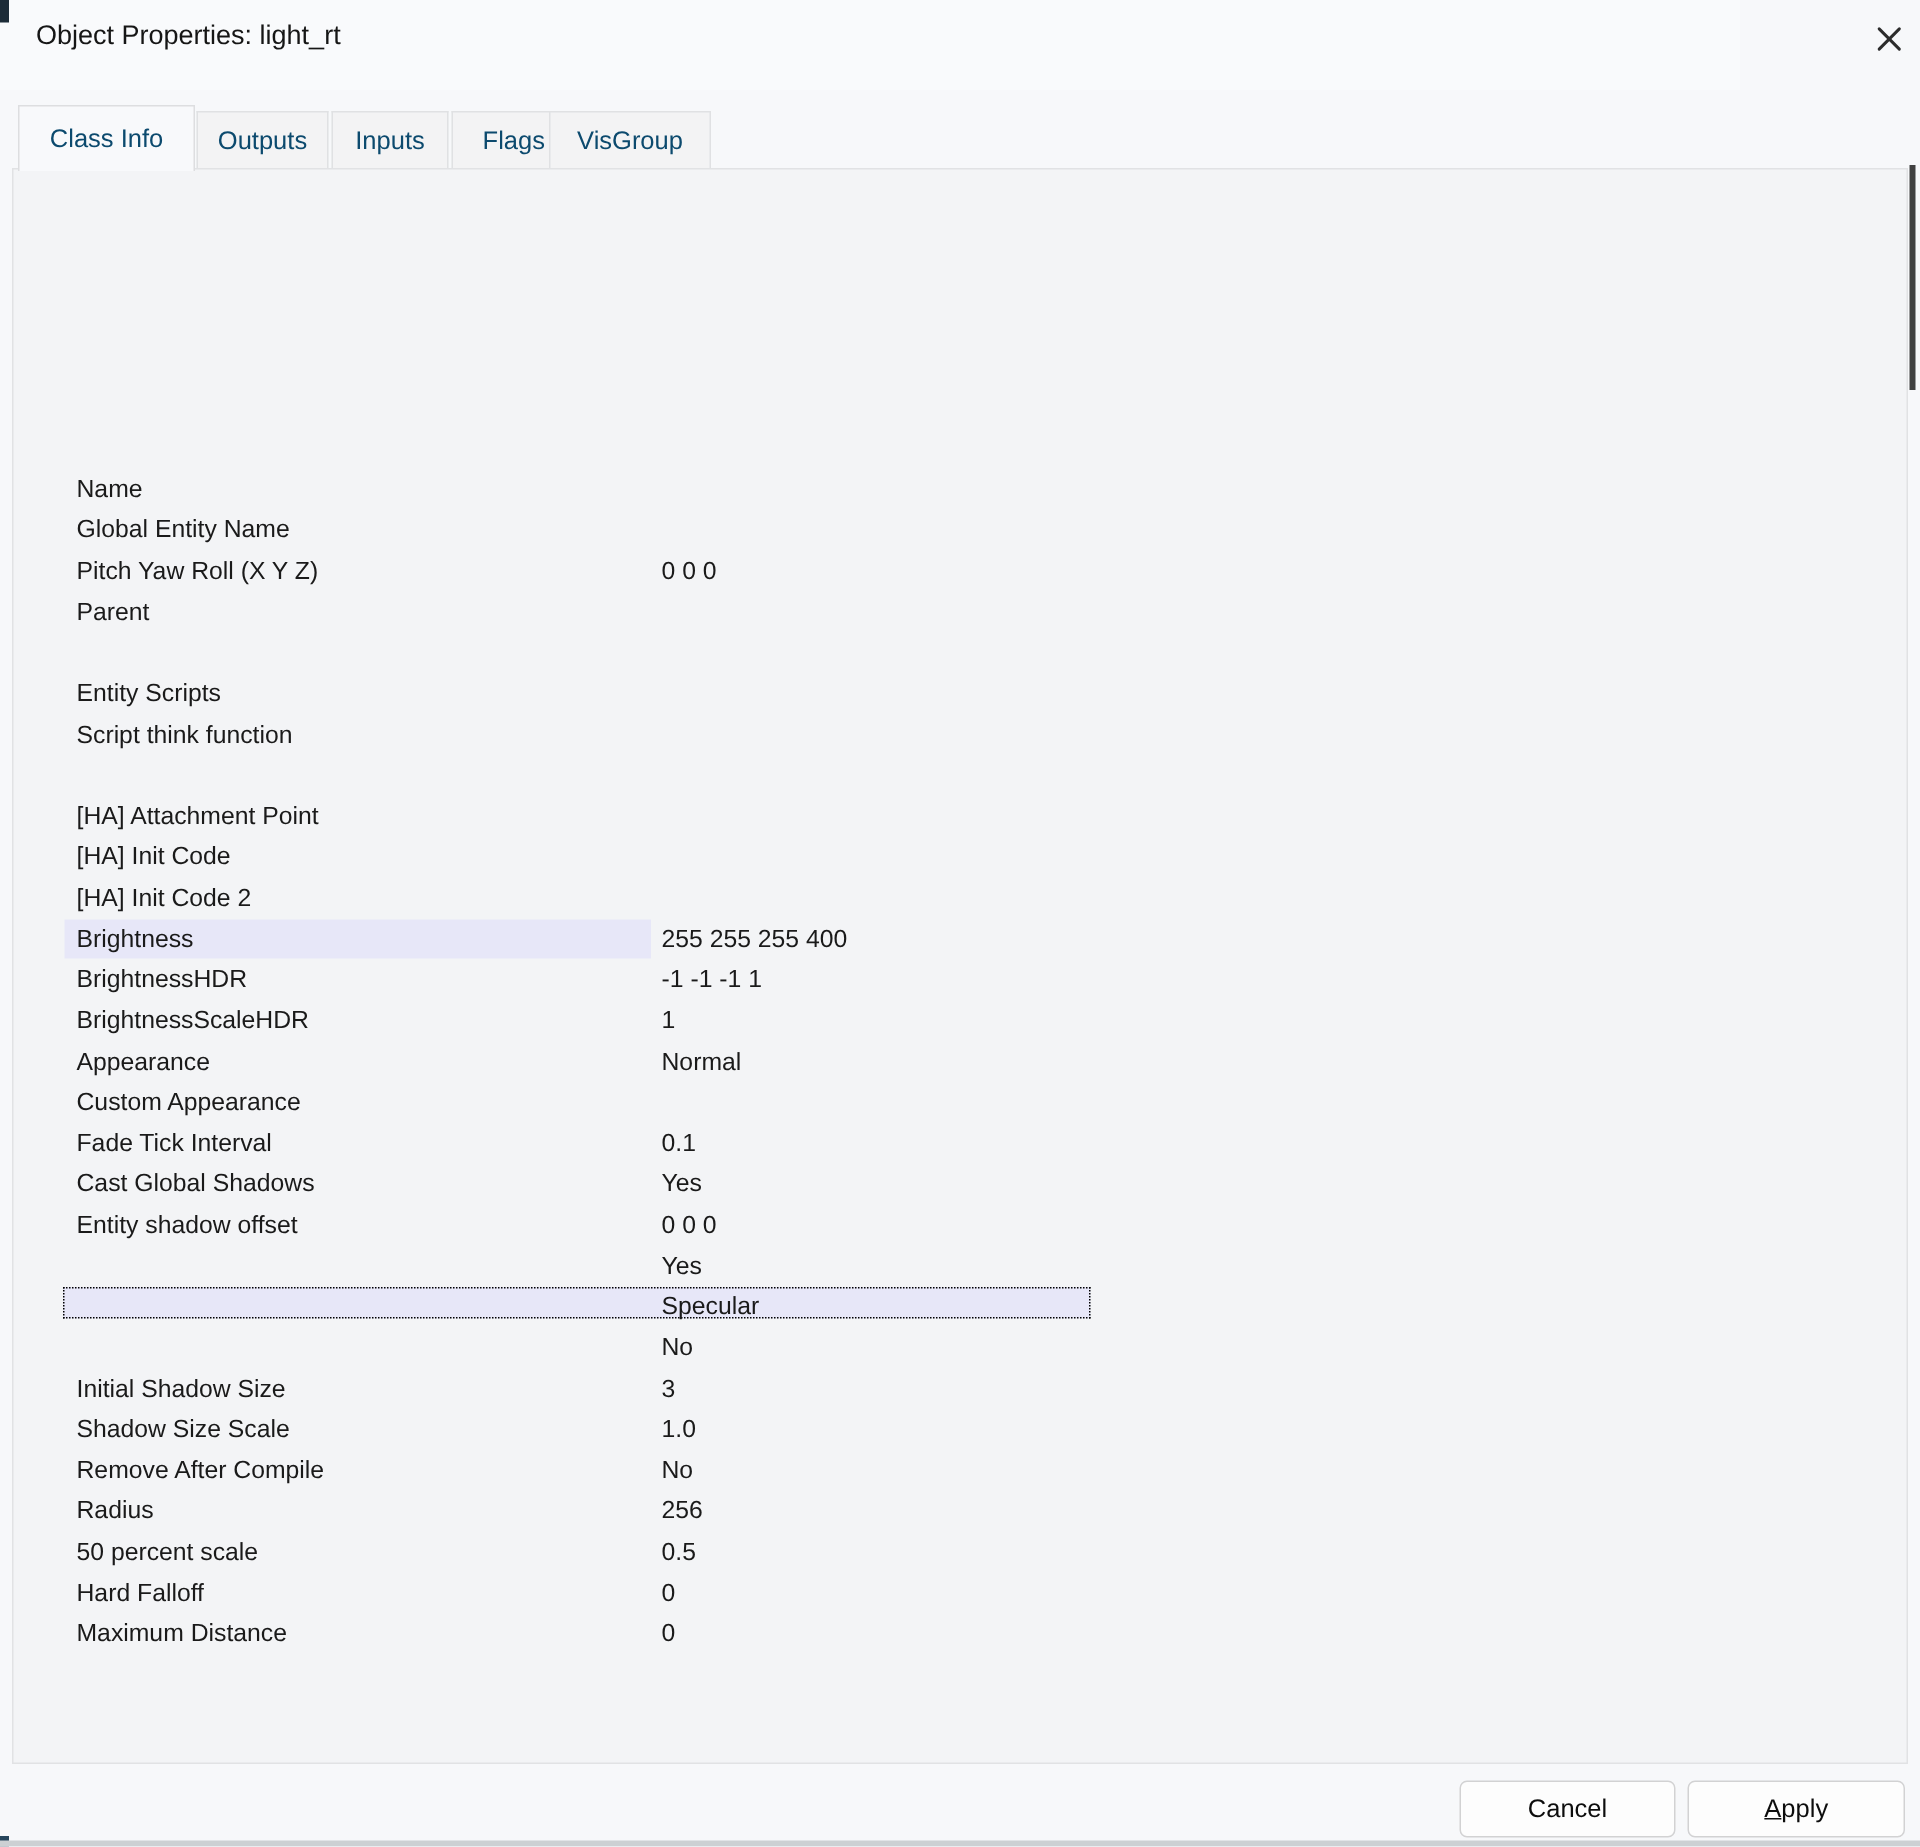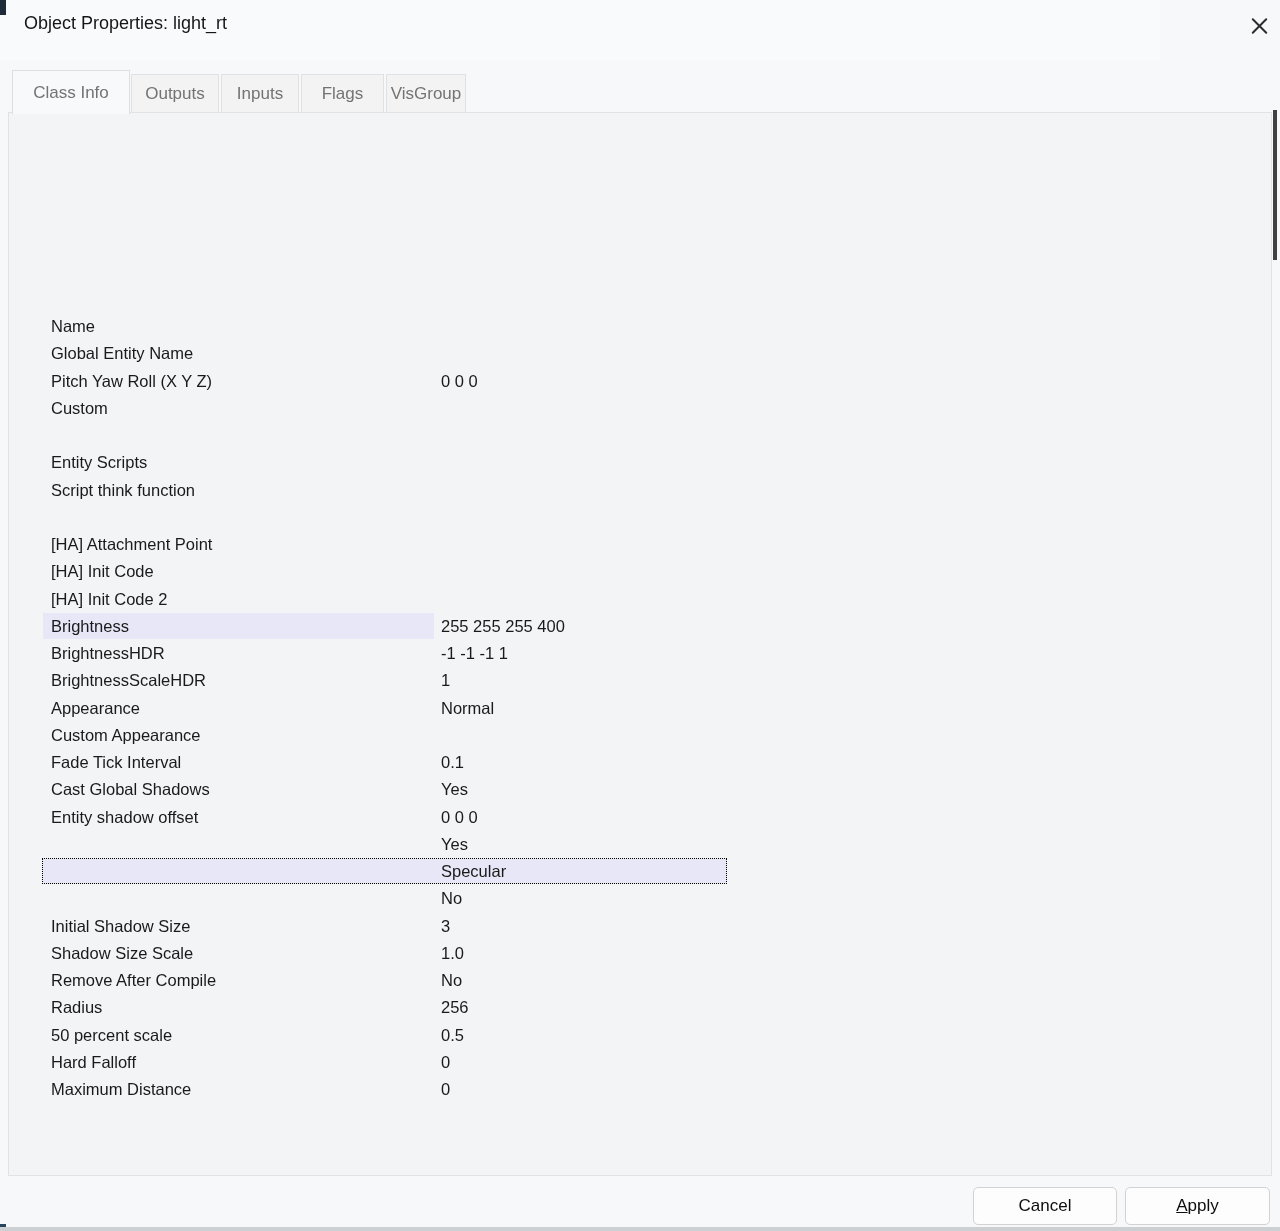--- a/index.html
+++ b/index.html
@@ -13,23 +13,23 @@
   .close-btn{position:absolute;left:1240px;top:8px;width:38px;height:38px;cursor:pointer;}
   .close-btn i{position:absolute;left:9px;top:17px;width:21px;height:2px;background:#2c2c2c;border-radius:1px;}
   .close-btn i.a{transform:rotate(45deg);} .close-btn i.b{transform:rotate(-45deg);}
   .corner-artifact{position:absolute;left:0;top:0;width:6px;height:15px;background:#1d2c38;}
   .bl-artifact{position:absolute;left:0;top:1224px;width:6px;height:7px;background:#27465c;}
   .bottom-strip{position:absolute;left:0;top:1227px;width:1280px;height:4px;background:#ccd0d3;}
   .right-edge-artifact{position:absolute;left:1273px;top:110px;width:4px;height:150px;background:#404040;}
 
   
   .tab{position:absolute;top:74px;height:38px;line-height:38px;text-align:center;font-size:17px;
-       background:#f3f3f4;border:1px solid #e0e1e3;border-bottom:none;color:#737373;box-sizing:border-box;}
+       background:#f3f3f4;border:1px solid #e0e1e3;border-bottom:none;color:#0c4a6e;box-sizing:border-box;}
   .tab0{left:12px;width:118px;} .tab1{left:131px;width:88px;} .tab2{left:221px;width:78px;}
-  .tab3{left:301px;width:83px;} .tab4{left:386px;width:80px;}
+  .tab3{left:301px;width:83px;} .tab4{left:366px;width:108px;}
   .tab.active{top:70px;height:44px;line-height:44px;background:#f8f9fb;border:1px solid #dddee0;border-bottom:none;z-index:3;}
 
   
   .panel{position:absolute;left:8px;top:112px;width:1264px;height:1064px;background:#f3f4f6;
          border:1px solid #e1e2e4;box-sizing:border-box;z-index:1;}
 
   .lbl{position:absolute;font-size:17px;color:#0d0d0d;white-space:nowrap;}
   .lbl u{text-decoration:underline;}
 
   
@@ -63,21 +63,21 @@
 
   
   .ptable{position:absolute;left:40px;top:264px;width:729px;height:885px;background:#fff;
           border:1px solid #4a4a4a;box-sizing:border-box;overflow:hidden;}
   .vline{position:absolute;top:1px;bottom:1px;width:1px;background:#e6e6e8;}
   .vline.v1{left:393px;} .vline.v2{left:683px;}
   .thead{position:absolute;left:0;top:0;width:100%;height:48px;border-bottom:1px solid #ececee;}
   .thead .h1{position:absolute;left:18px;top:0;line-height:46px;font-size:17px;}
   .thead .h2{position:absolute;left:405px;top:0;line-height:46px;font-size:17px;}
   .rows{position:absolute;left:0;top:48px;right:0;}
-  .trow{position:relative;height:27.25px;border-bottom:1px solid #3b82f6;box-sizing:border-box;}
+  .trow{position:relative;height:27.25px;border-bottom:6px solid #3b82f6;box-sizing:border-box;}
   .tname{position:absolute;left:2px;top:0;width:391px;padding-left:8px;line-height:26px;font-size:16.5px;
          white-space:nowrap;overflow:hidden;box-sizing:border-box;z-index:2;}
   .tname.hl{background:#e7e7f8;}
   .tval{position:absolute;left:400px;top:0;line-height:26px;font-size:16.5px;white-space:nowrap;z-index:2;}
   .hlbg{position:absolute;left:1px;top:0;width:685px;height:100%;background:#e7e7f8;z-index:1;}
   .hlbg.selbg{outline:1px dotted #000;outline-offset:-1px;}
   .trow.divider .dash{position:absolute;top:12px;height:2px;
         background:repeating-linear-gradient(90deg,#2b2b2b 0 3px,transparent 3px 6px);}
   .dash.d1{left:8px;width:380px;} .dash.d2{left:400px;width:218px;}
 
@@ -163,21 +163,21 @@
         </div>
         <div class="trow">
           <span class="tname">Global Entity Name</span>
           <span class="tval"></span>
         </div>
         <div class="trow">
           <span class="tname">Pitch Yaw Roll (X Y Z)</span>
           <span class="tval">0 0 0</span>
         </div>
         <div class="trow">
-          <span class="tname">Custom</span>
+          <span class="tname">Parent</span>
           <span class="tval"></span>
         </div>
         <div class="trow divider">
           <i class="dash d1"></i>
           <i class="dash d2"></i>
         </div>
         <div class="trow">
           <span class="tname">Entity Scripts</span>
           <span class="tval"></span>
         </div>

